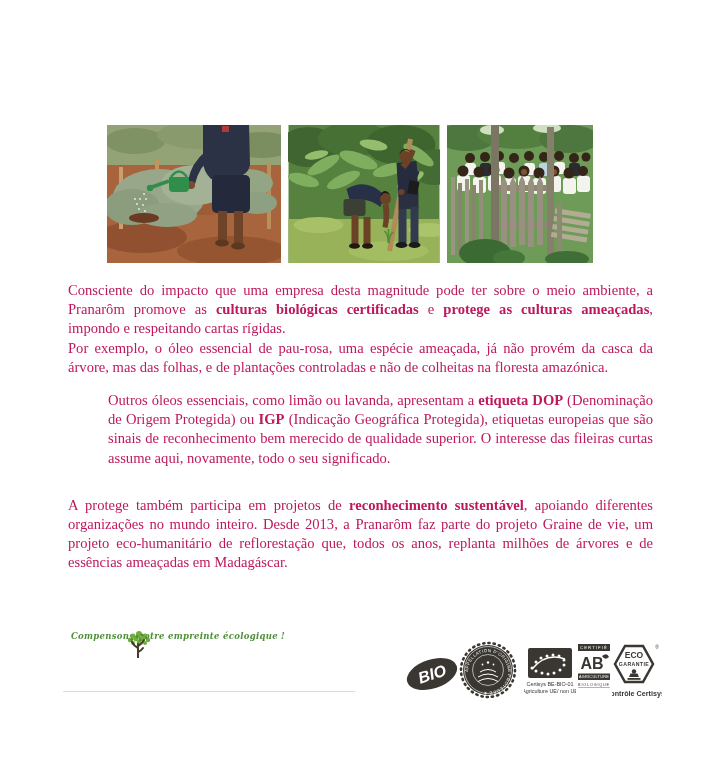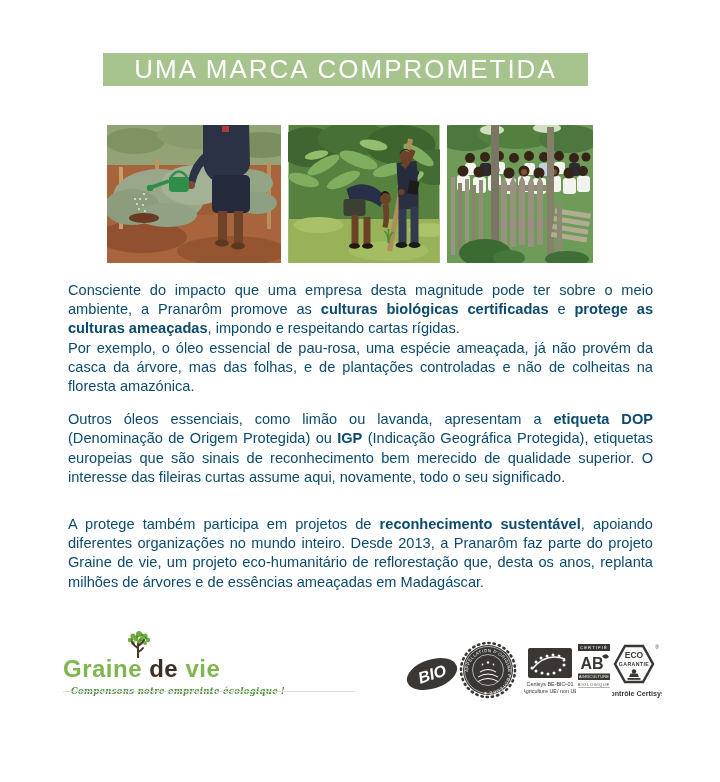--- a/index.html
+++ b/index.html
@@ -13,24 +13,24 @@
   .banner h1{margin:0;color:#ffffff;font-size:26px;font-weight:400;
              letter-spacing:2px;white-space:nowrap;}
 
   
   .photos{position:absolute;left:107px;top:125px;display:flex;gap:7px;}
   .photo{height:138px;overflow:hidden;flex:none;}
   .photo svg{display:block;}
 
   
   .text-block{position:absolute;left:68px;top:281px;width:585px;
-              color:#0c4a6e;font-size:14.6px;line-height:19.2px;text-align:justify;}
+              color:#be185d;font-size:14.6px;line-height:19.2px;text-align:justify;font-family:Liberation Serif, serif;}
   .text-block p{margin:0;}
   .text-block p.p1{margin-bottom:14px;}
-  .text-block p.p2{margin-bottom:28px;}
+  .text-block p.p2{margin-bottom:28px;margin-left:40px;}
 
   
   .graine{position:absolute;left:63px;top:628px;width:300px;}
   .tree-icon{position:absolute;left:62px;top:0;}
   .graine-words{margin-top:27px;font-weight:700;font-size:24px;letter-spacing:0.5px;
                 white-space:nowrap;}
   .gw-green{color:#7eb74d;}
   .gw-dark{color:#3b2f25;}
   .tagline{margin-top:3px;margin-left:8px;color:#4f8f3a;
            font-family:"DejaVu Serif",serif;font-style:italic;font-weight:700;
@@ -46,23 +46,20 @@
   .cert-eu{left:123px;top:7px;}
   .cert-ab{left:177px;top:3px;}
   .cert-eco{left:211px;top:0;}
   svg text{font-family:"Liberation Sans",sans-serif;}
 </style>
 </head>
 <body>
 
 <div class="page">
 
-  <div class="banner">
-    <h1>UMA MARCA COMPROMETIDA</h1>
-  </div>
 
   <div class="photos">
 
     <div class="photo">
       <svg viewBox="0 0 174 138" width="174" height="138">
         <rect width="174" height="46" fill="#94a376"></rect>
         <ellipse cx="28" cy="16" rx="30" ry="13" fill="#7f9264"></ellipse>
         <ellipse cx="95" cy="10" rx="45" ry="14" fill="#899a6d"></ellipse>
         <ellipse cx="155" cy="20" rx="32" ry="13" fill="#7b8e60"></ellipse>
         <rect y="40" width="174" height="98" fill="#a8653d"></rect>
@@ -249,21 +246,21 @@
         <ellipse cx="38" cy="128" rx="26" ry="14" fill="#3c6a33"></ellipse>
         <ellipse cx="62" cy="133" rx="16" ry="8" fill="#45763a"></ellipse>
         <ellipse cx="120" cy="134" rx="22" ry="8" fill="#3f6e36"></ellipse>
       </svg>
     </div>
   </div>
 
   <div class="text-block">
     <p class="p1"><span>Consciente do impacto que uma empresa desta magnitude pode ter sobre o meio ambiente, a Pranarôm promove as </span><span style="font-weight: 700;">culturas biológicas certificadas</span><span> e </span><span style="font-weight: 700;">protege as culturas ameaçadas</span><span>, impondo e respeitando cartas rígidas.</span><br><span>Por exemplo, o óleo essencial de pau-rosa, uma espécie ameaçada, já não provém da casca da árvore, mas das folhas, e de plantações controladas e não de colheitas na floresta amazónica.</span></p>
     <p class="p2"><span>Outros óleos essenciais, como limão ou lavanda, apresentam a </span><span style="font-weight: 700;">etiqueta DOP</span><span> (Denominação de Origem Protegida) ou </span><span style="font-weight: 700;">IGP</span><span> (Indicação Geográfica Protegida), etiquetas europeias que são sinais de reconhecimento bem merecido de qualidade superior. O interesse das fileiras curtas assume aqui, novamente, todo o seu significado.</span></p>
-    <p class="p3"><span>A protege também participa em projetos de </span><span style="font-weight: 700;">reconhecimento sustentável</span><span>, apoiando diferentes organizações no mundo inteiro. Desde 2013, a Pranarôm faz parte do projeto Graine de vie, um projeto eco-humanitário de reflorestação que, desta os anos, replanta milhões de árvores e de essências ameaçadas em Madagáscar.</span></p>
+    <p class="p3"><span>A protege também participa em projetos de </span><span style="font-weight: 700;">reconhecimento sustentável</span><span>, apoiando diferentes organizações no mundo inteiro. Desde 2013, a Pranarôm faz parte do projeto Graine de vie, um projeto eco-humanitário de reflorestação que, todos os anos, replanta milhões de árvores e de essências ameaçadas em Madagáscar.</span></p>
   </div>
 
   <div class="graine">
     <svg class="tree-icon" width="28" height="30" viewBox="0 0 28 30">
       <g fill="#6fae3e">
         <circle cx="14" cy="6" r="3"></circle>
           <circle cx="8" cy="8" r="2.6"></circle>
           <circle cx="20" cy="8" r="2.6"></circle>
         <circle cx="5" cy="12" r="2.2"></circle>
           <circle cx="23" cy="12" r="2.2"></circle>
@@ -275,25 +272,20 @@
       </g>
       <g fill="#55902e">
         <circle cx="12" cy="8.5" r="1.6"></circle>
           <circle cx="17" cy="7" r="1.5"></circle>
           <circle cx="7" cy="11.5" r="1.5"></circle>
         <circle cx="21" cy="10" r="1.4"></circle>
           <circle cx="15" cy="12" r="1.4"></circle>
       </g>
       <path d="M13,30 L13,16 M13,20 Q9,18 7,14 M13,18 Q17,16 19,12 M13,24 Q16,23 18,20" stroke="#4a3a28" stroke-width="2" fill="none" stroke-linecap="round"></path>
     </svg>
-    <div class="graine-words">
-      <span class="gw-green">Graine</span>
-      <span class="gw-dark">de</span>
-      <span class="gw-green">vie</span>
-    </div>
     <div class="tagline">Compensons notre empreinte écologique !</div>
   </div>
 
   <div class="divider"></div>
 
   <div class="certs">
 
     <svg class="cert cert-bio" width="54" height="46" viewBox="0 0 54 46">
       <g transform="rotate(-18 27 23)">
         <ellipse cx="27" cy="23" rx="26" ry="14.5" fill="#3a3733"></ellipse>

